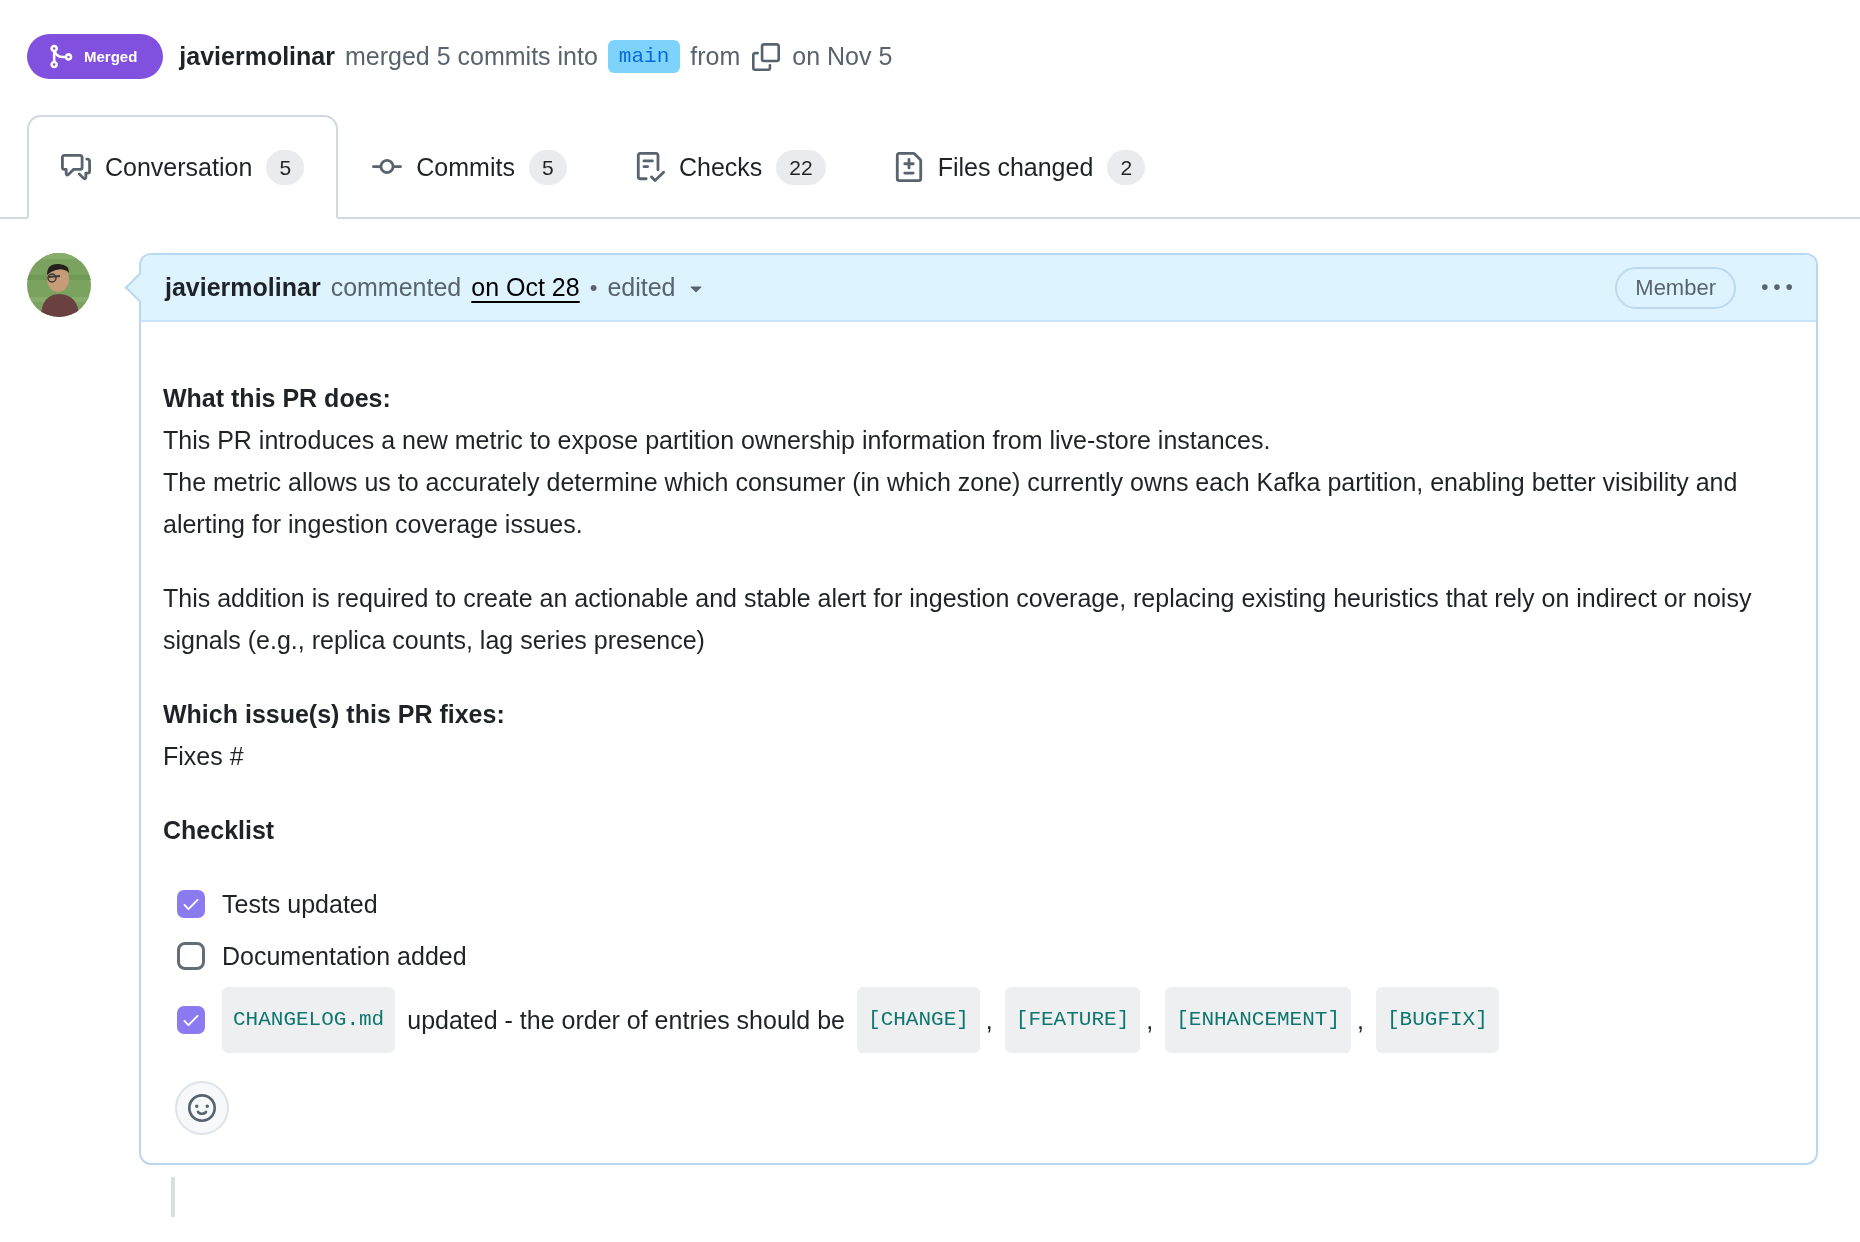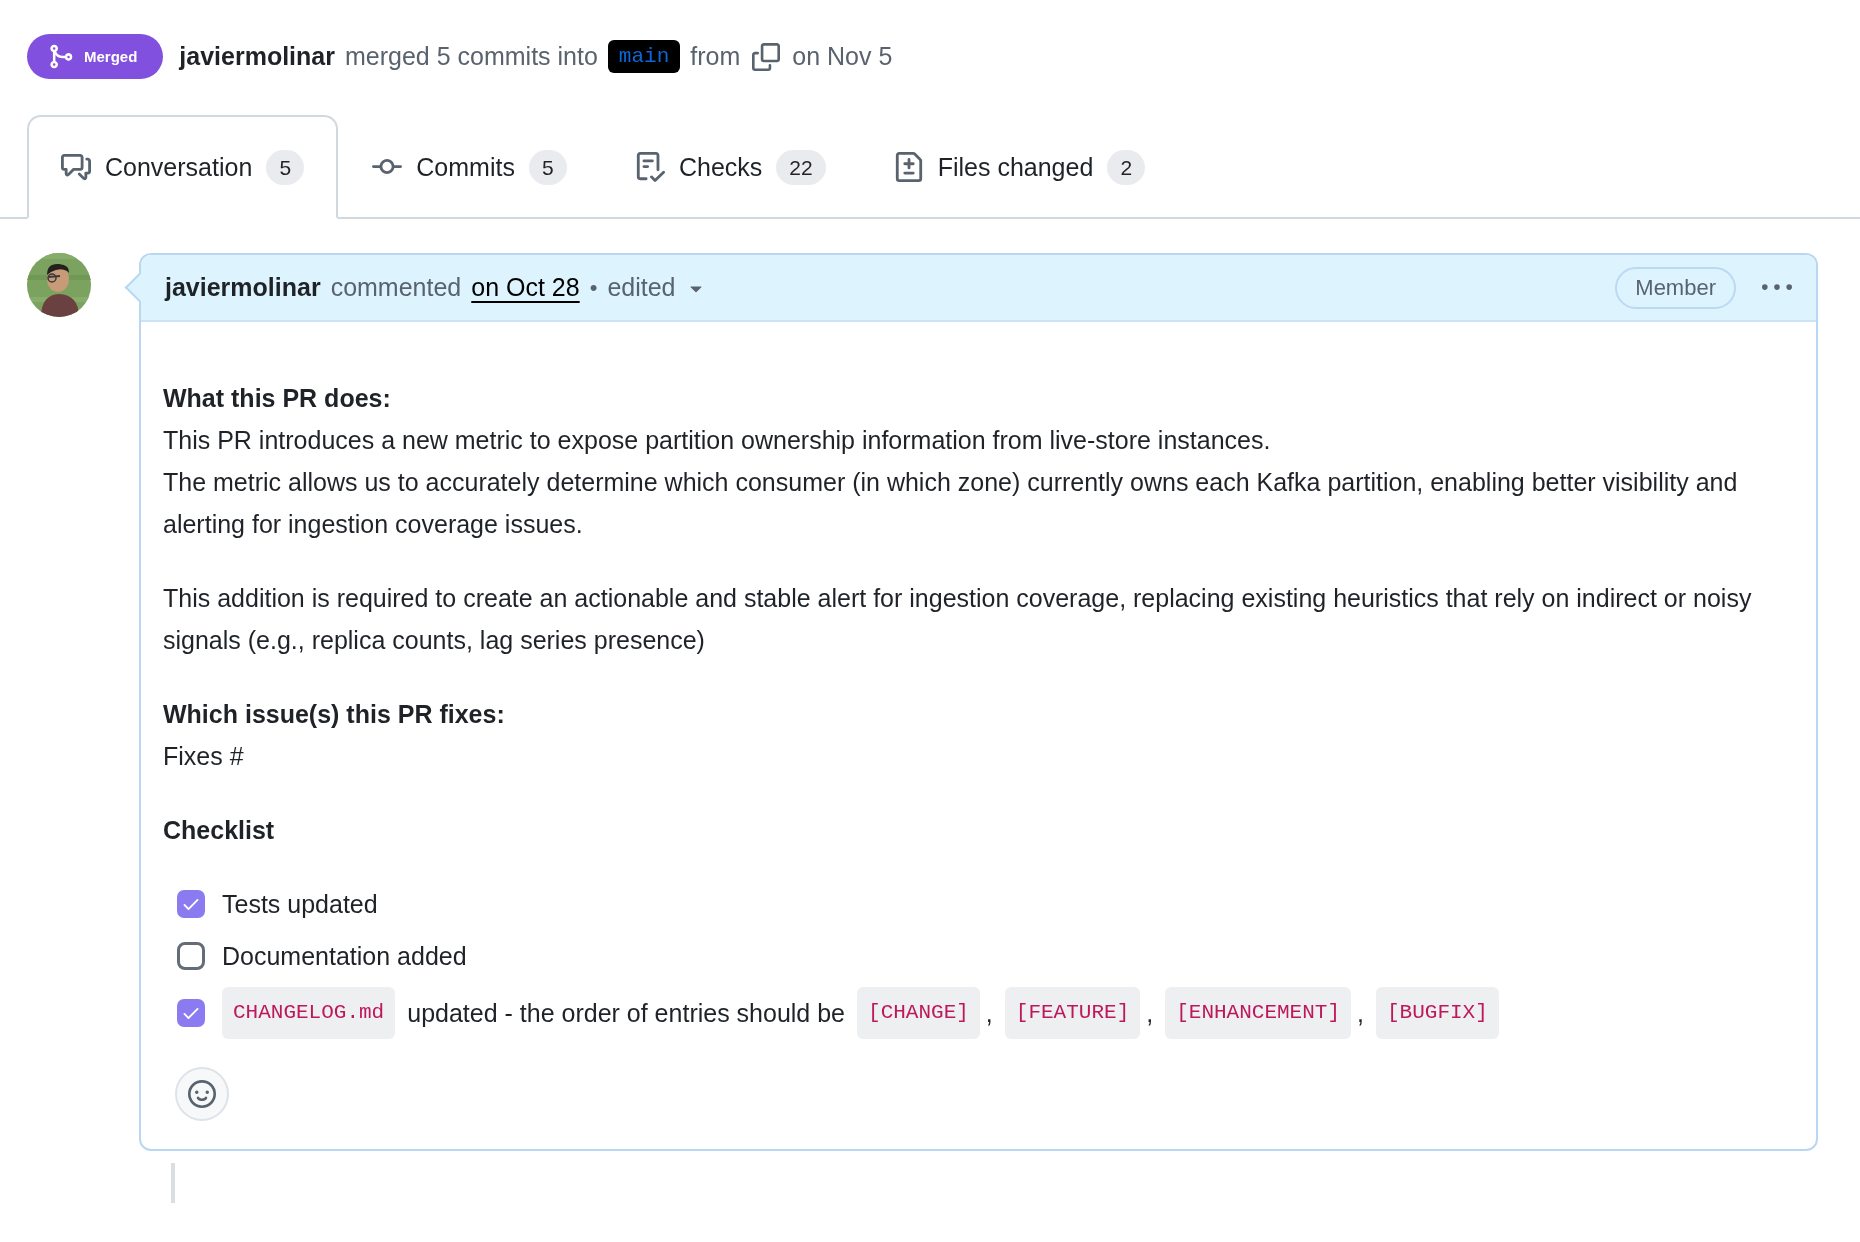--- a/index.html
+++ b/index.html
@@ -30,21 +30,21 @@
     background: #8250df; color: #fff;
     font-size: 15px; font-weight: 600;
     padding: 9px 26px 9px 20px; border-radius: 999px;
     flex: none;
   }
   .merged-badge svg { width: 27px; height: 27px; fill: #ffffff; }
   .meta-text { display: inline-flex; align-items: center; gap: 10px; flex-wrap: nowrap; }
   .meta-text .author { font-weight: 600; color: #1f2328; text-decoration: none; }
   code.branch {
     font-family: "Liberation Mono", "DejaVu Sans Mono", monospace;
-    font-size: 21px; color: #0969da; background: #000000;
+    font-size: 21px; color: #0969da; background: #7dd3fc;
     padding: 5px 11px; border-radius: 6px; white-space: nowrap;
   }
   .copy-btn { background: none; border: none; cursor: pointer; display: inline-flex; margin: 0 2px; }
   .copy-btn svg { width: 28px; height: 28px; fill: #59636e; }
 
   
   nav.tabs {
     margin-top: 36px; padding-left: 27px;
     display: flex; align-items: stretch;
     border-bottom: 2px solid #d1d9e0;
@@ -121,22 +121,22 @@
     width: 28px; height: 28px; border-radius: 7px; flex: none;
     display: inline-flex; align-items: center; justify-content: center;
     cursor: pointer;
   }
   .cb.unchecked { border: 3px solid #646c76; background: #fff; border-radius: 8px; }
   .cb.checked { background: #8a7bf0; }
   .cb.checked svg { width: 20px; height: 20px; fill: #ffffff; }
   .task-line { display: inline-flex; align-items: center; gap: 12px; flex-wrap: wrap; }
   .task-line code {
     font-family: "Liberation Mono", "DejaVu Sans Mono", monospace;
-    font-size: 21px; background: rgba(175,184,193,0.22); color: #be185d;
-    padding: 5px 11px; border-radius: 6px; white-space: nowrap;
+    font-size: 21px; background: rgba(175,184,193,0.22); color: #0f766e;
+    padding: 12px 11px; border-radius: 6px; white-space: nowrap;
   }
   .task-line .sep { margin-left: -6px; }
 
   .reaction {
     margin: 28px 0 0 12px;
     width: 54px; height: 54px; border-radius: 50%;
     border: 2px solid #dde3e9; background: #f6f8fa;
     display: flex; align-items: center; justify-content: center; cursor: pointer;
   }
   .reaction svg { width: 28px; height: 28px; fill: #59636e; }

